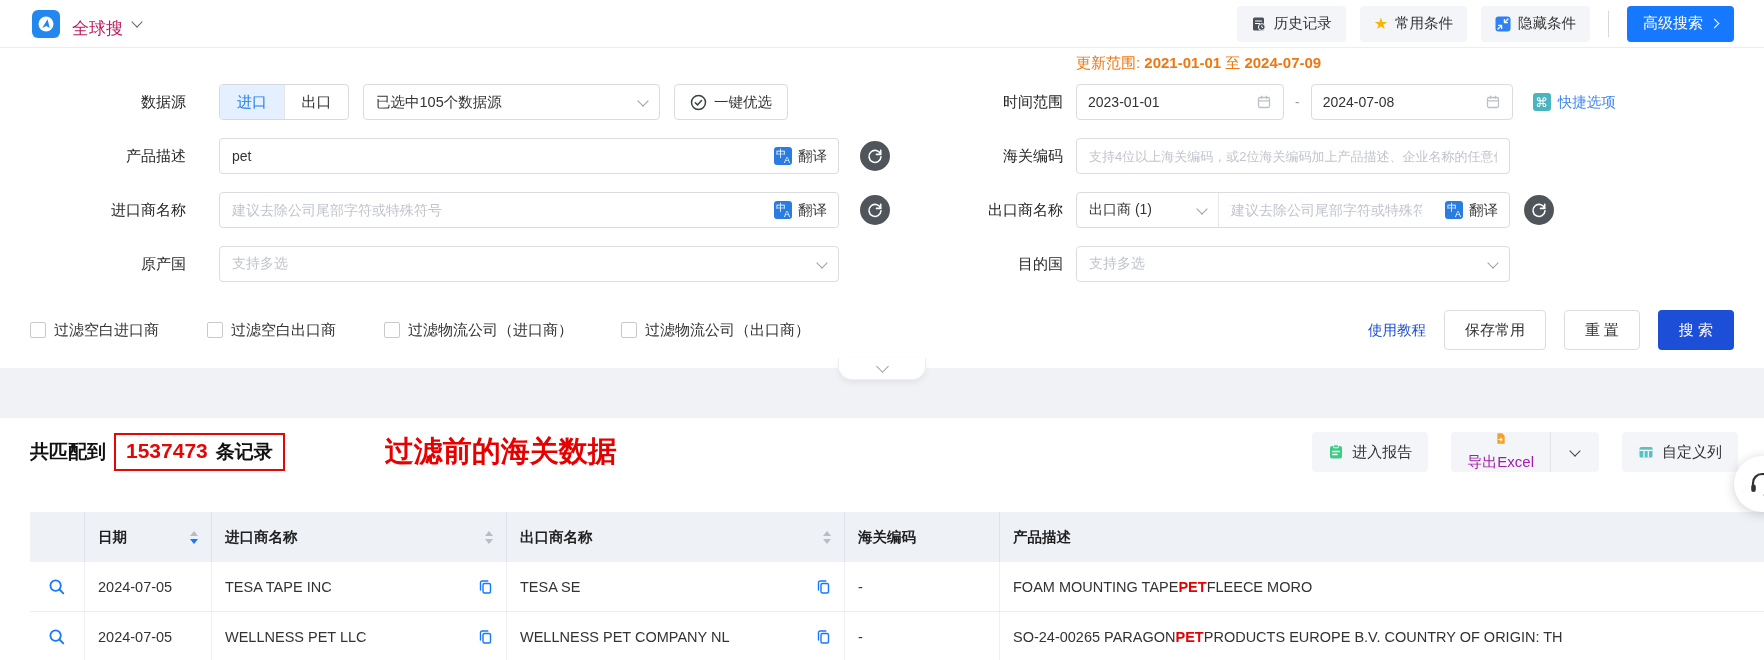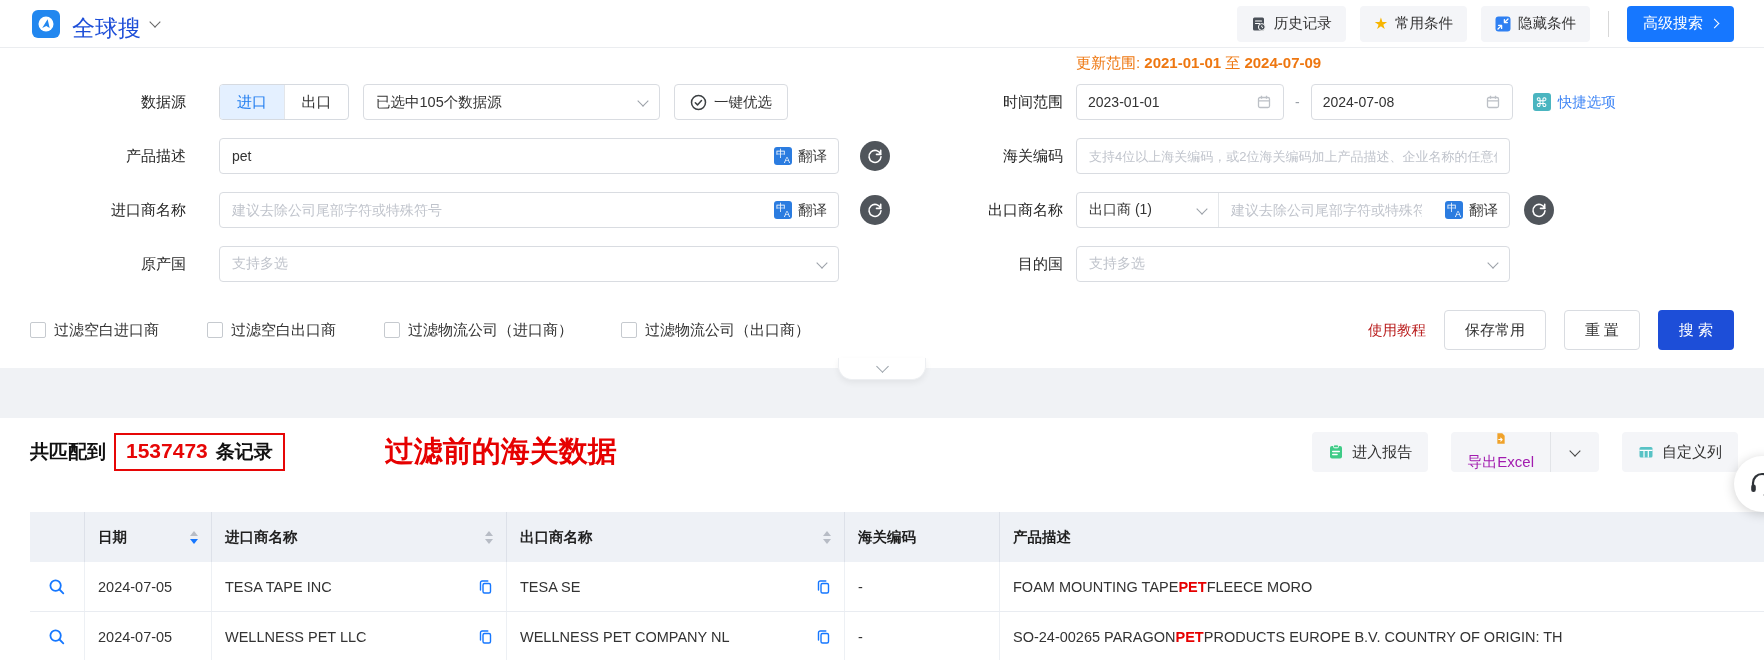--- a/index.html
+++ b/index.html
@@ -4,21 +4,21 @@
 <style>
   * { margin:0; padding:0; box-sizing:border-box; }
   html,body { width:1764px; height:660px; overflow:hidden; background:#fff;
     font-family:"Liberation Sans","DejaVu Sans",sans-serif; position:relative; }
 
   
   .topbar { height:48px; display:flex; align-items:center; padding:0 30px 0 32px;
     border-bottom:1px solid #ebedf0; background:#fff; }
   .logo { width:28px; height:28px; border-radius:6px; background:#2287ef;
     display:flex; align-items:center; justify-content:center; flex:0 0 auto; }
-  .app-title { font-size:23px; color:#1d4ed8; margin:9px 10px 0 12px; }
+  .app-title { font-size:17px; color:#be185d; margin:9px 10px 0 12px; }
   .cv { width:8px; height:8px; border-right:1.6px solid #666; border-bottom:1.6px solid #666;
     transform:rotate(45deg); margin-top:-4px; }
   .topbar-right { margin-left:auto; display:flex; align-items:center; gap:14px; }
   .gbtn { height:36px; background:#f4f5f8; border-radius:4px; display:flex; align-items:center;
     padding:0 14px; font-size:14.5px; color:#333; gap:7px; cursor:pointer; white-space:nowrap; }
   .tb-divider { width:1px; height:26px; background:#d8d8d8; margin:0 4px; }
   .primary-btn { height:36px; background:#1677ff; color:#fff; border-radius:4px; display:flex;
     align-items:center; padding:0 16px; font-size:15px; gap:8px; cursor:pointer; }
   .cv-right-w { width:7px; height:7px; border-right:1.8px solid #fff; border-top:1.8px solid #fff;
     transform:rotate(45deg); }
@@ -81,21 +81,21 @@
   .compound { width:434px; overflow:hidden; }
   .seg1 { height:100%; display:flex; align-items:center; justify-content:space-between;
     padding:0 12px; width:142px; flex:0 0 auto; border-right:1px solid #e4e7ea;
     font-size:14px; color:#333; cursor:pointer; }
 
   .filter-row { display:flex; align-items:center; margin:28px 30px 0 30px; height:40px; }
   .cb { display:flex; align-items:center; margin-right:48px; font-size:15px; color:#333; cursor:pointer; }
   .cb-box { width:16px; height:16px; border:1px solid #c6cacf; border-radius:2px; background:#fff;
     margin-right:8px; flex:0 0 auto; }
   .actions { margin-left:auto; display:flex; align-items:center; gap:18px; }
-  .link { color:#b91c1c; font-size:14.5px; cursor:pointer; white-space:nowrap; }
+  .link { color:#1d4ed8; font-size:14.5px; cursor:pointer; white-space:nowrap; }
   .obtn { height:40px; border:1px solid #d9dce1; border-radius:4px; background:#fff;
     padding:0 20px; font-size:15px; color:#333; display:flex; align-items:center; cursor:pointer; white-space:nowrap;font-family:Liberation Serif, serif; }
   .search-btn { height:40px; background:#1d4ed8; border-radius:4px; color:#fff; padding:0 21px;
     font-size:15px; display:flex; align-items:center; cursor:pointer; white-space:nowrap; }
 
   .collapse-tab { position:absolute; left:50%; transform:translateX(-50%); bottom:-12px;
     width:88px; height:22px; background:#fff; border:1px solid #edeff2; border-top:none;
     border-radius:0 0 14px 14px; box-shadow:0 3px 6px rgba(0,0,0,.06);
     display:flex; align-items:center; justify-content:center; z-index:6; cursor:pointer; }
   .cv-tab { width:9px; height:9px; border-right:1.7px solid #98a0a8; border-bottom:1.7px solid #98a0a8;

